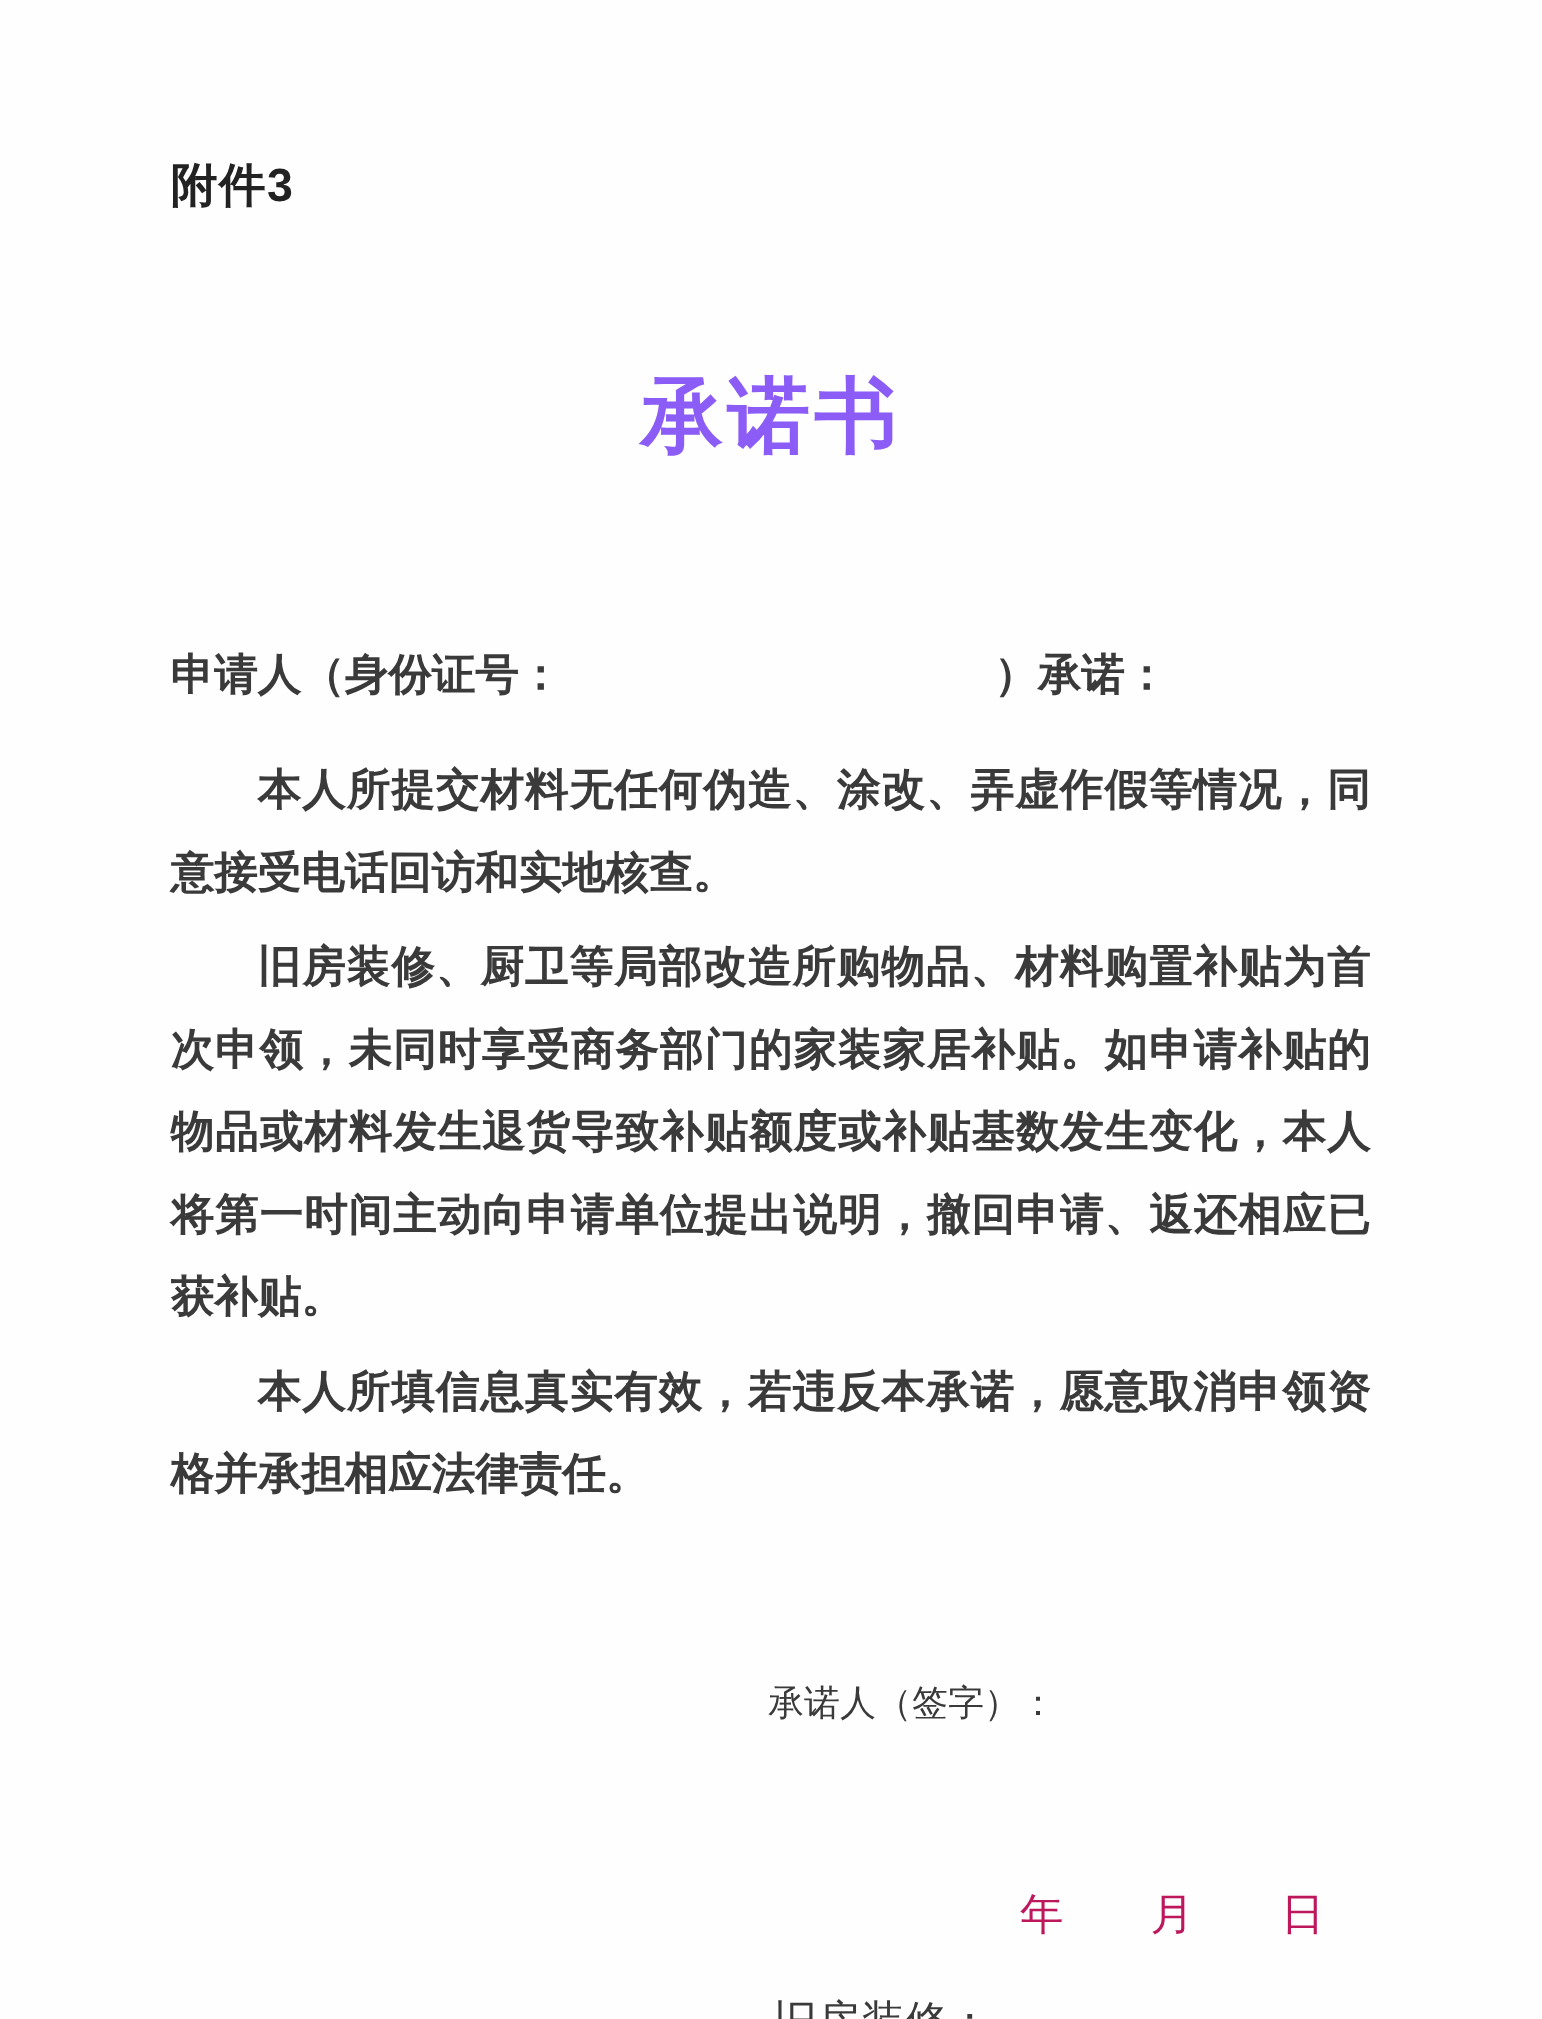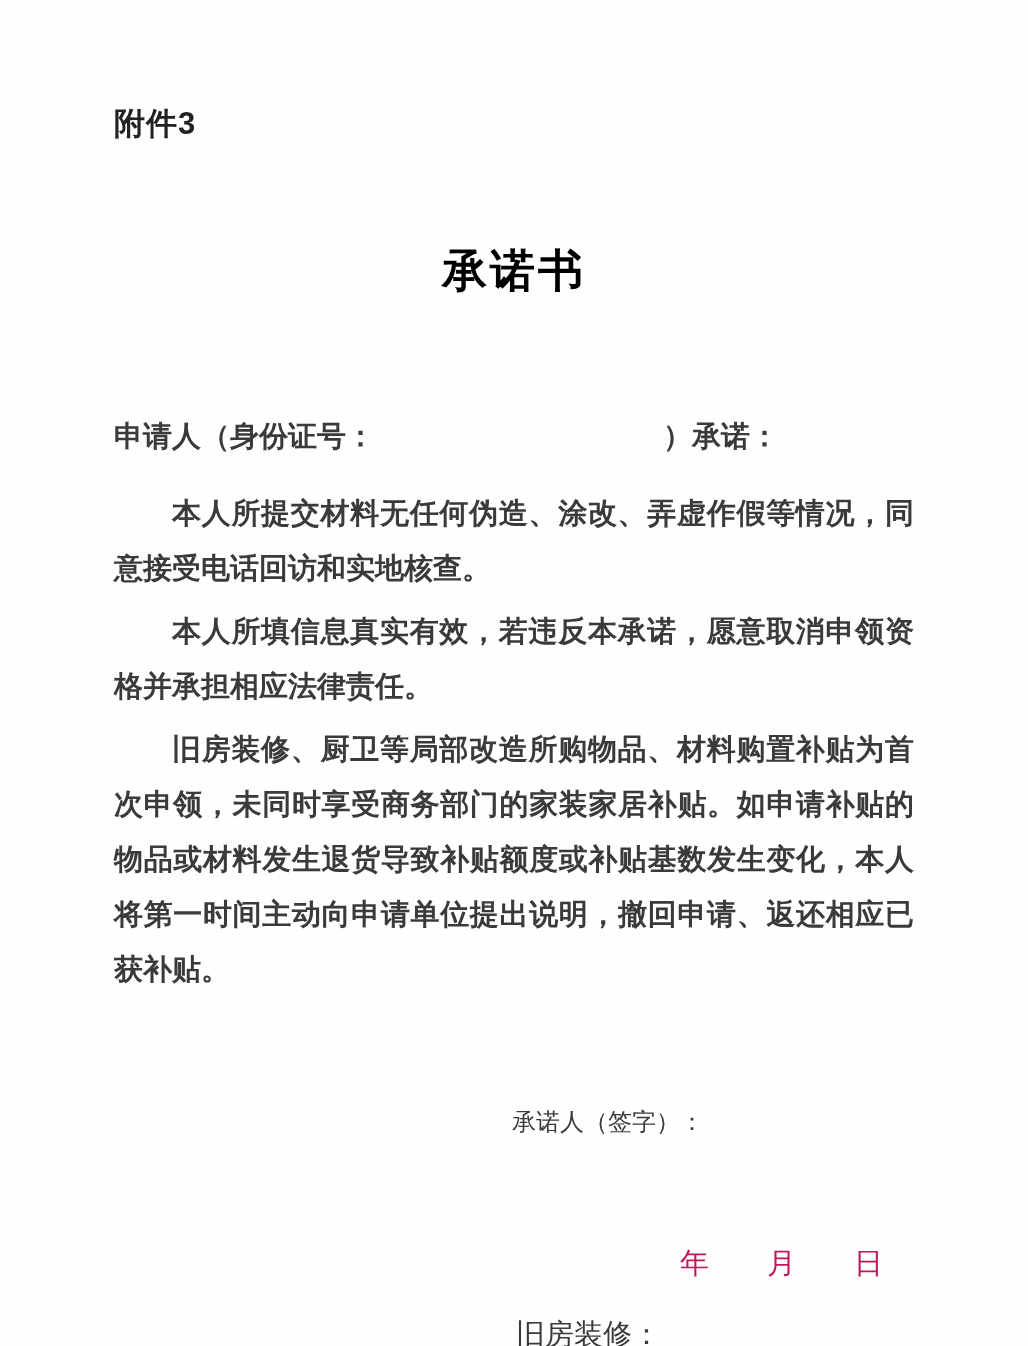--- a/index.html
+++ b/index.html
@@ -28,23 +28,23 @@
     margin-top: 88px;
     font-size: 31px;
     font-weight: 700;
     color: #222222;
     letter-spacing: 1px;
     font-family: "Liberation Sans", "DejaVu Sans", sans-serif;
   }
   .doc-title {
     margin-top: 96px;
     text-align: center;
-    font-size: 45px;
+    font-size: 55px;
     font-weight: 700;
-    color: #000000;
+    color: #8b5cf6;
     letter-spacing: 3px;
   }
   .body-text {
     margin-top: 108px;
     font-size: 29px;
     line-height: 55px;
     color: #3a3a3a;
     font-weight: bold;
   }
   .opening-line {
@@ -98,23 +98,23 @@
     <div class="doc-title">承诺书</div>
 
     <div class="body-text">
 
       <div class="opening-line">
         <span>申请人（身份证号：</span><span class="id-blank"></span><span>）承诺：</span>
       </div>
 
       <p class="para">本人所提交材料无任何伪造、涂改、弄虚作假等情况，同意接受电话回访和实地核查。</p>
 
+      <p class="para">旧房装修、厨卫等局部改造所购物品、材料购置补贴为首次申领，未同时享受商务部门的家装家居补贴。如申请补贴的物品或材料发生退货导致补贴额度或补贴基数发生变化，本人将第一时间主动向申请单位提出说明，撤回申请、返还相应已获补贴。</p>
+
       <p class="para">本人所填信息真实有效，若违反本承诺，愿意取消申领资格并承担相应法律责任。</p>
-
-      <p class="para">旧房装修、厨卫等局部改造所购物品、材料购置补贴为首次申领，未同时享受商务部门的家装家居补贴。如申请补贴的物品或材料发生退货导致补贴额度或补贴基数发生变化，本人将第一时间主动向申请单位提出说明，撤回申请、返还相应已获补贴。</p>
 
     </div>
 
     <div class="signature-line">承诺人（签字）：</div>
 
     <div class="date-line">年　　月　　日</div>
 
     <div class="contact-line">旧房装修：</div>
 
   </div>

